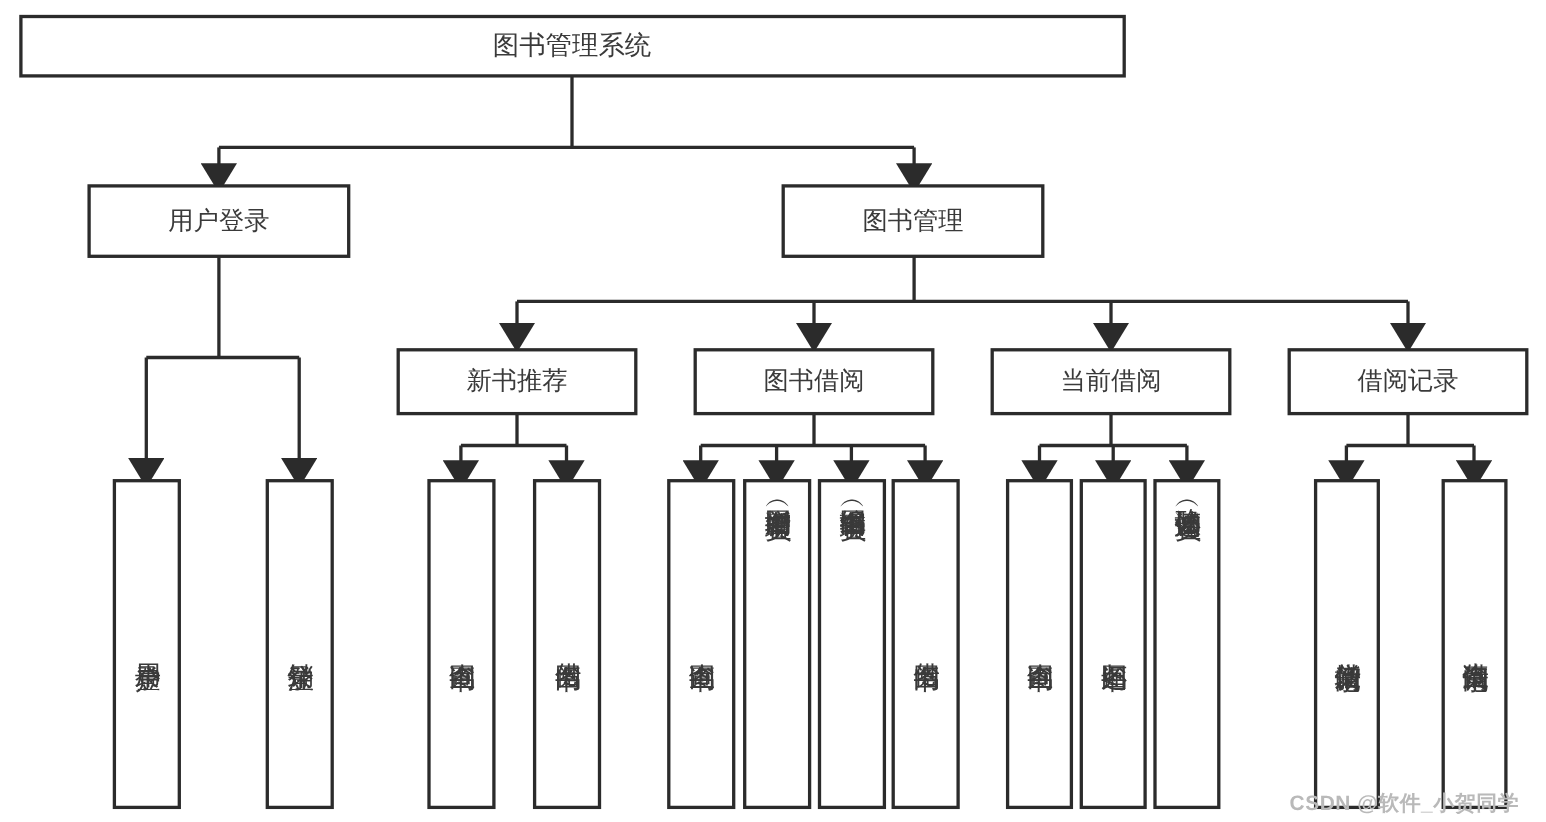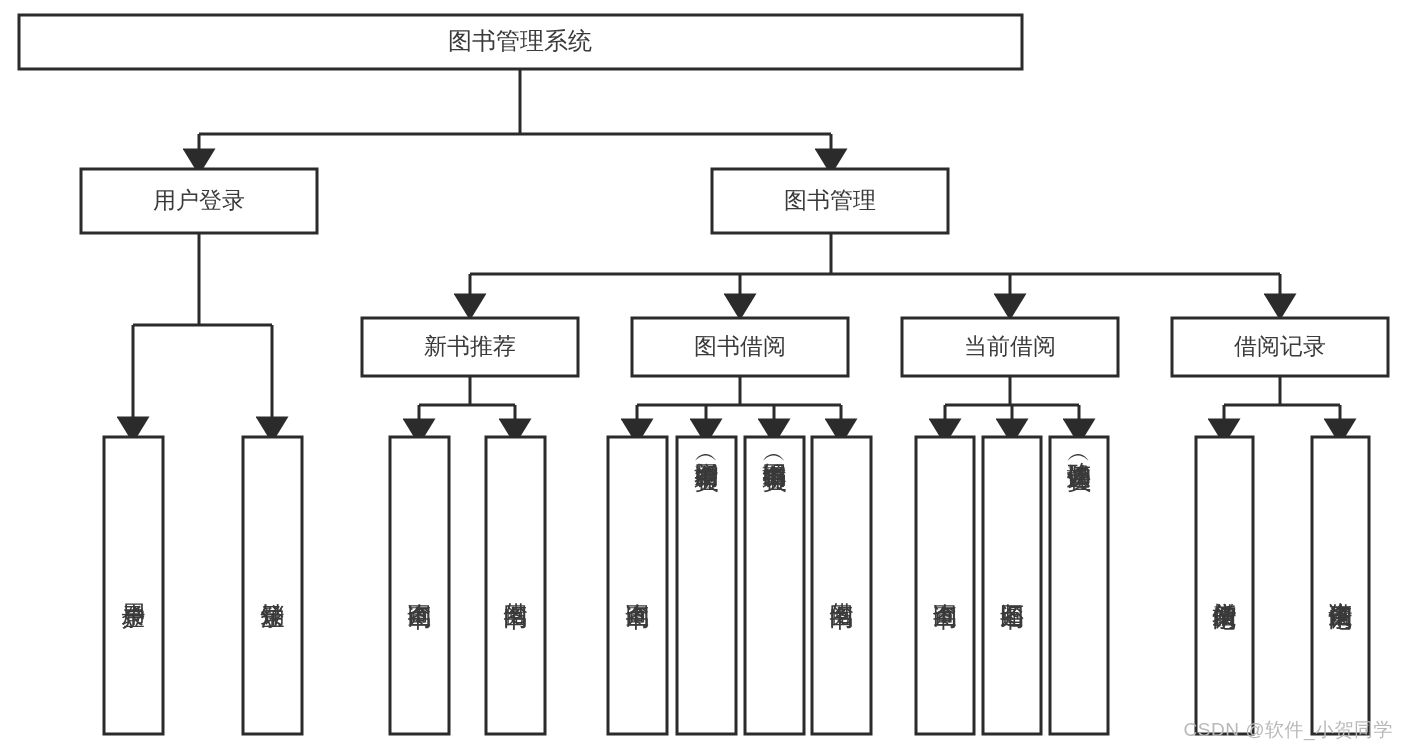--- a/index.html
+++ b/index.html
@@ -63,27 +63,28 @@
     font-family: "Liberation Sans", "DejaVu Sans", sans-serif;
     font-size: 24px;
     line-height: 1.08;
     color: #3a3a3a;
     letter-spacing: 1px;
     white-space: nowrap;
     text-align: center;
   }
   .watermark {
     position: absolute;
-    right: 12px;
+    right: 24px;
     bottom: 4px;
     font-family: "Liberation Sans", "DejaVu Sans", sans-serif;
     font-size: 19px;
     color: #b9b9b9;
     white-space: nowrap;
     letter-spacing: 0.5px;
+    font-weight: bold;
   }
 </style>
 </head>
 <body>
 
 <div id="diagram-root">
 
   <svg id="tree-svg" viewBox="0 0 1405 747">
     <defs>
       <marker id="arrowhead" markerWidth="9" markerHeight="11" refX="1.2" refY="5.5" orient="auto" markerUnits="strokeWidth">

